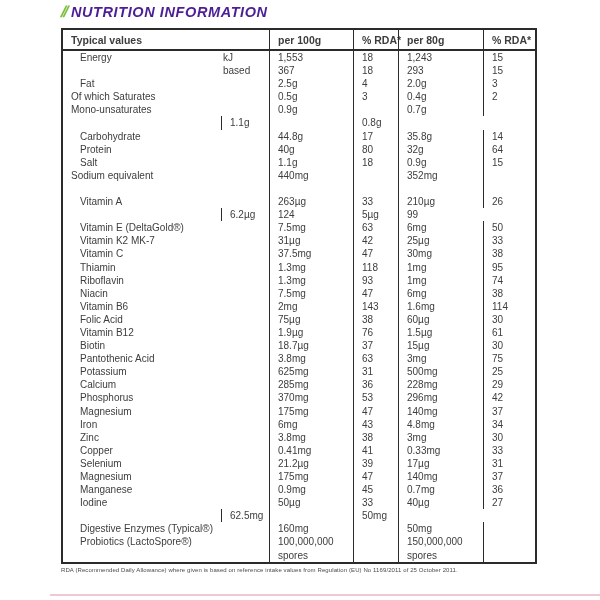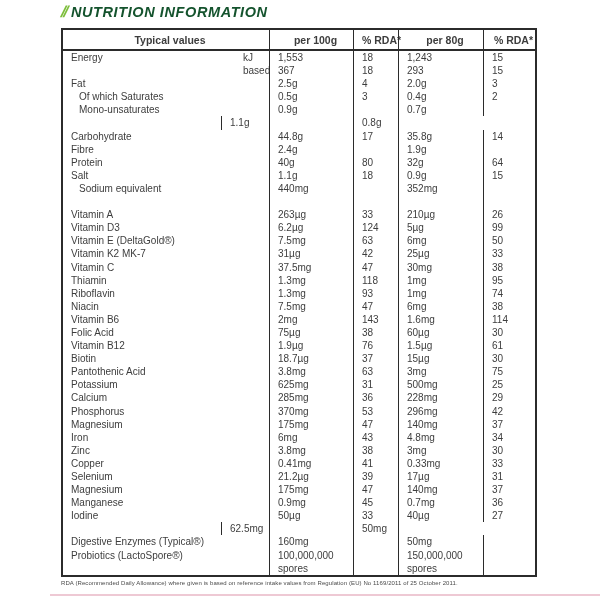--- a/index.html
+++ b/index.html
@@ -14,44 +14,44 @@
   .wrap { position: absolute; left: 61px; top: 3px; width: 478px; }
 
   
   .title-row {
     display: flex; align-items: baseline; gap: 5px;
     margin: 0 0 7px 0;
     font-style: italic; font-weight: bold;
   }
   .slashes { font-size: 16px; letter-spacing: -2px; transform: skewX(-6deg); }
   .title-text {
-    font-size: 14.5px; color: #14532d; letter-spacing: 0.6px;
+    font-size: 14.5px; color: #4c1d95; letter-spacing: 0.6px;
     transform: scaleY(1.05);
   }
 
   
   .nutri-table { border: 2px solid #2b2b2b; width: 476px; background: #fff; }
   .header-row {
     display: grid;
     grid-template-columns: 206px 84px 45px 85px 52px;
     border-bottom: 2px solid #2b2b2b;
-    font-weight: bold; font-size: 10.5px; text-align: center;
+    font-weight: bold; font-size: 10.5px;
   }
   .header-cell { padding: 4px 0 3px 8px; white-space: nowrap; }
   .header-cell + .header-cell { border-left: 1.5px solid #2b2b2b; }
 
   .row {
     display: grid;
     grid-template-columns: 158px 48px 84px 45px 85px 52px;
     font-size: 10px; line-height: 13.1px;
   }
   .row > div { min-height: 13.1px; }
-  .c-label { padding-left: 8px; white-space: nowrap; }
-  .c-label.indent { padding-left: 16px; }
-  .c-unit { padding-left: 2px; margin-left: 20px; }
+  .c-label { padding-left: 17px; white-space: nowrap; }
+  .c-label.indent { padding-left: 8px; }
+  .c-unit { padding-left: 2px; }
   .c-val { border-left: 1.5px solid #2b2b2b; padding-left: 8px; padding-right: 4px; }
 
   
   .footnote {
     margin-top: 3px; font-size: 6px; color: #4a4a4a;
     letter-spacing: 0.1px; white-space: nowrap;
   }
 
   
   .pink-strip { position: absolute; left: 50px; right: 0; top: 594px; height: 2px; }
@@ -124,28 +124,20 @@
         </div>
         <div class="row">
           <div class="c-label">Carbohydrate</div>
           <div class="c-unit"></div>
           <div class="c-val">44.8g</div>
           <div class="c-val">17</div>
           <div class="c-val">35.8g</div>
           <div class="c-val">14</div>
         </div>
         <div class="row">
-          <div class="c-label">Fibre</div>
-          <div class="c-unit"></div>
-          <div class="c-val">2.4g</div>
-          <div class="c-val"></div>
-          <div class="c-val">1.9g</div>
-          <div class="c-val"></div>
-        </div>
-        <div class="row">
           <div class="c-label">Protein</div>
           <div class="c-unit"></div>
           <div class="c-val">40g</div>
           <div class="c-val">80</div>
           <div class="c-val">32g</div>
           <div class="c-val">64</div>
         </div>
         <div class="row">
           <div class="c-label">Salt</div>
           <div class="c-unit"></div>
@@ -172,21 +164,20 @@
         </div>
         <div class="row">
           <div class="c-label">Vitamin A</div>
           <div class="c-unit"></div>
           <div class="c-val">263µg</div>
           <div class="c-val">33</div>
           <div class="c-val">210µg</div>
           <div class="c-val">26</div>
         </div>
         <div class="row">
-          <div class="c-label">Vitamin D3</div>
           <div class="c-unit"></div>
           <div class="c-val">6.2µg</div>
           <div class="c-val">124</div>
           <div class="c-val">5µg</div>
           <div class="c-val">99</div>
         </div>
         <div class="row">
           <div class="c-label">Vitamin E (DeltaGold®)</div>
           <div class="c-unit"></div>
           <div class="c-val">7.5mg</div>

